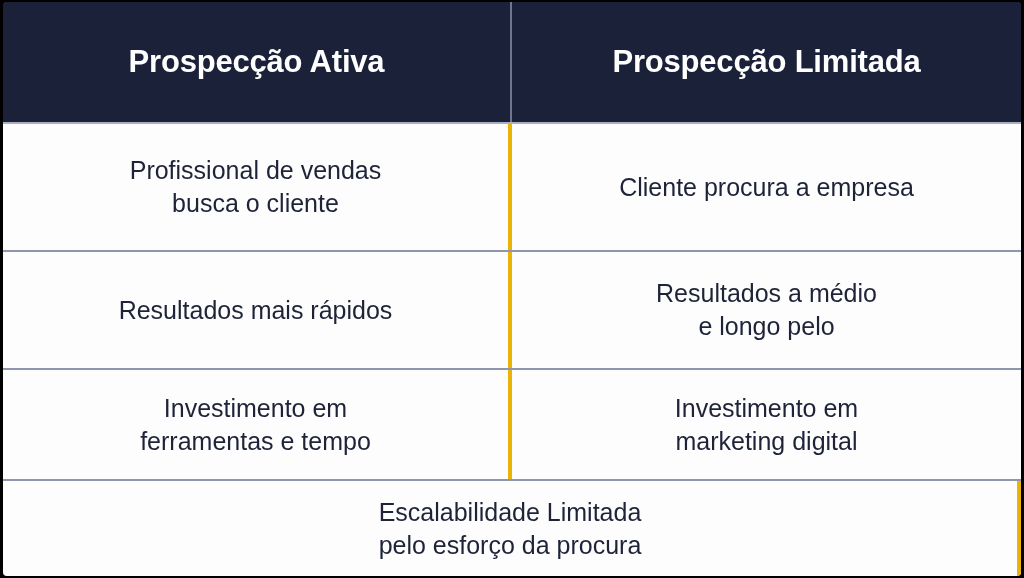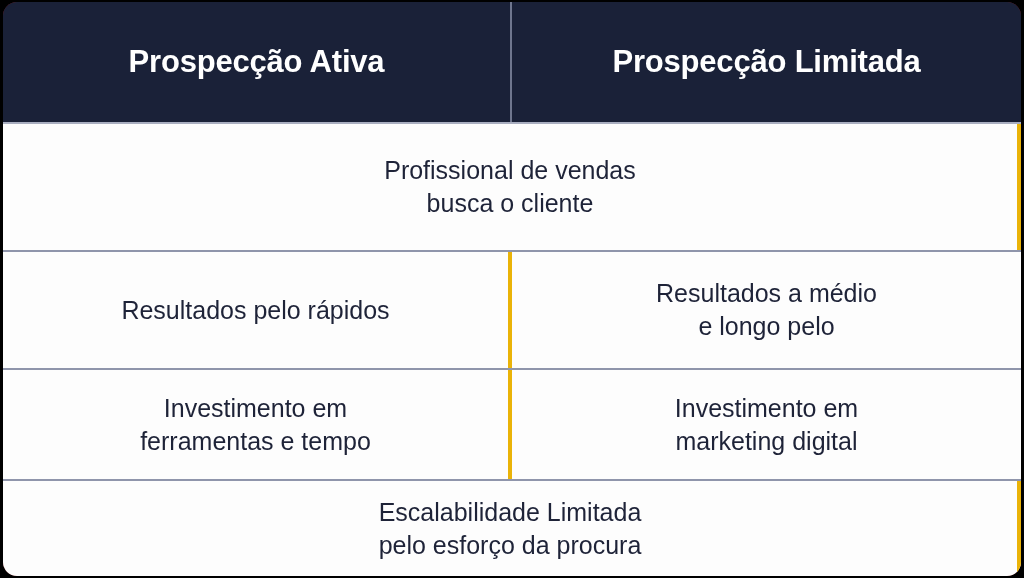--- a/index.html
+++ b/index.html
@@ -21,21 +21,21 @@
     background: #000000;
   }
 
   
   .table-card {
     position: absolute;
     left: 3px;
     top: 2px;
     width: 1018px;
     height: 574px;
-    border-radius: 14px;
+    border-radius: 4px;
     overflow: hidden;
     background: #7f1d1d;
     display: flex;
     flex-direction: column;
     box-sizing: border-box;
     justify-content: flex-end;
   }
 
   
   .table-header {
@@ -111,24 +111,25 @@
     <div class="table-header">
       <div class="hcell left">Prospecção Ativa</div>
       <div class="hcell right">Prospecção Limitada</div>
     </div>
 
     <div class="table-body">
 
       <div class="row r1 first">
         <div class="cell left">Profissional de vendas
 busca o cliente</div>
+        <div class="cell right">Cliente procura a empresa</div>
       </div>
 
       <div class="row r2">
-        <div class="cell left">Resultados pelo rápidos</div>
+        <div class="cell left">Resultados mais rápidos</div>
         <div class="cell right">Resultados a médio
 e longo pelo</div>
       </div>
 
       <div class="row r3">
         <div class="cell left">Investimento em
 ferramentas e tempo</div>
         <div class="cell right">Investimento em
 marketing digital</div>
       </div>

